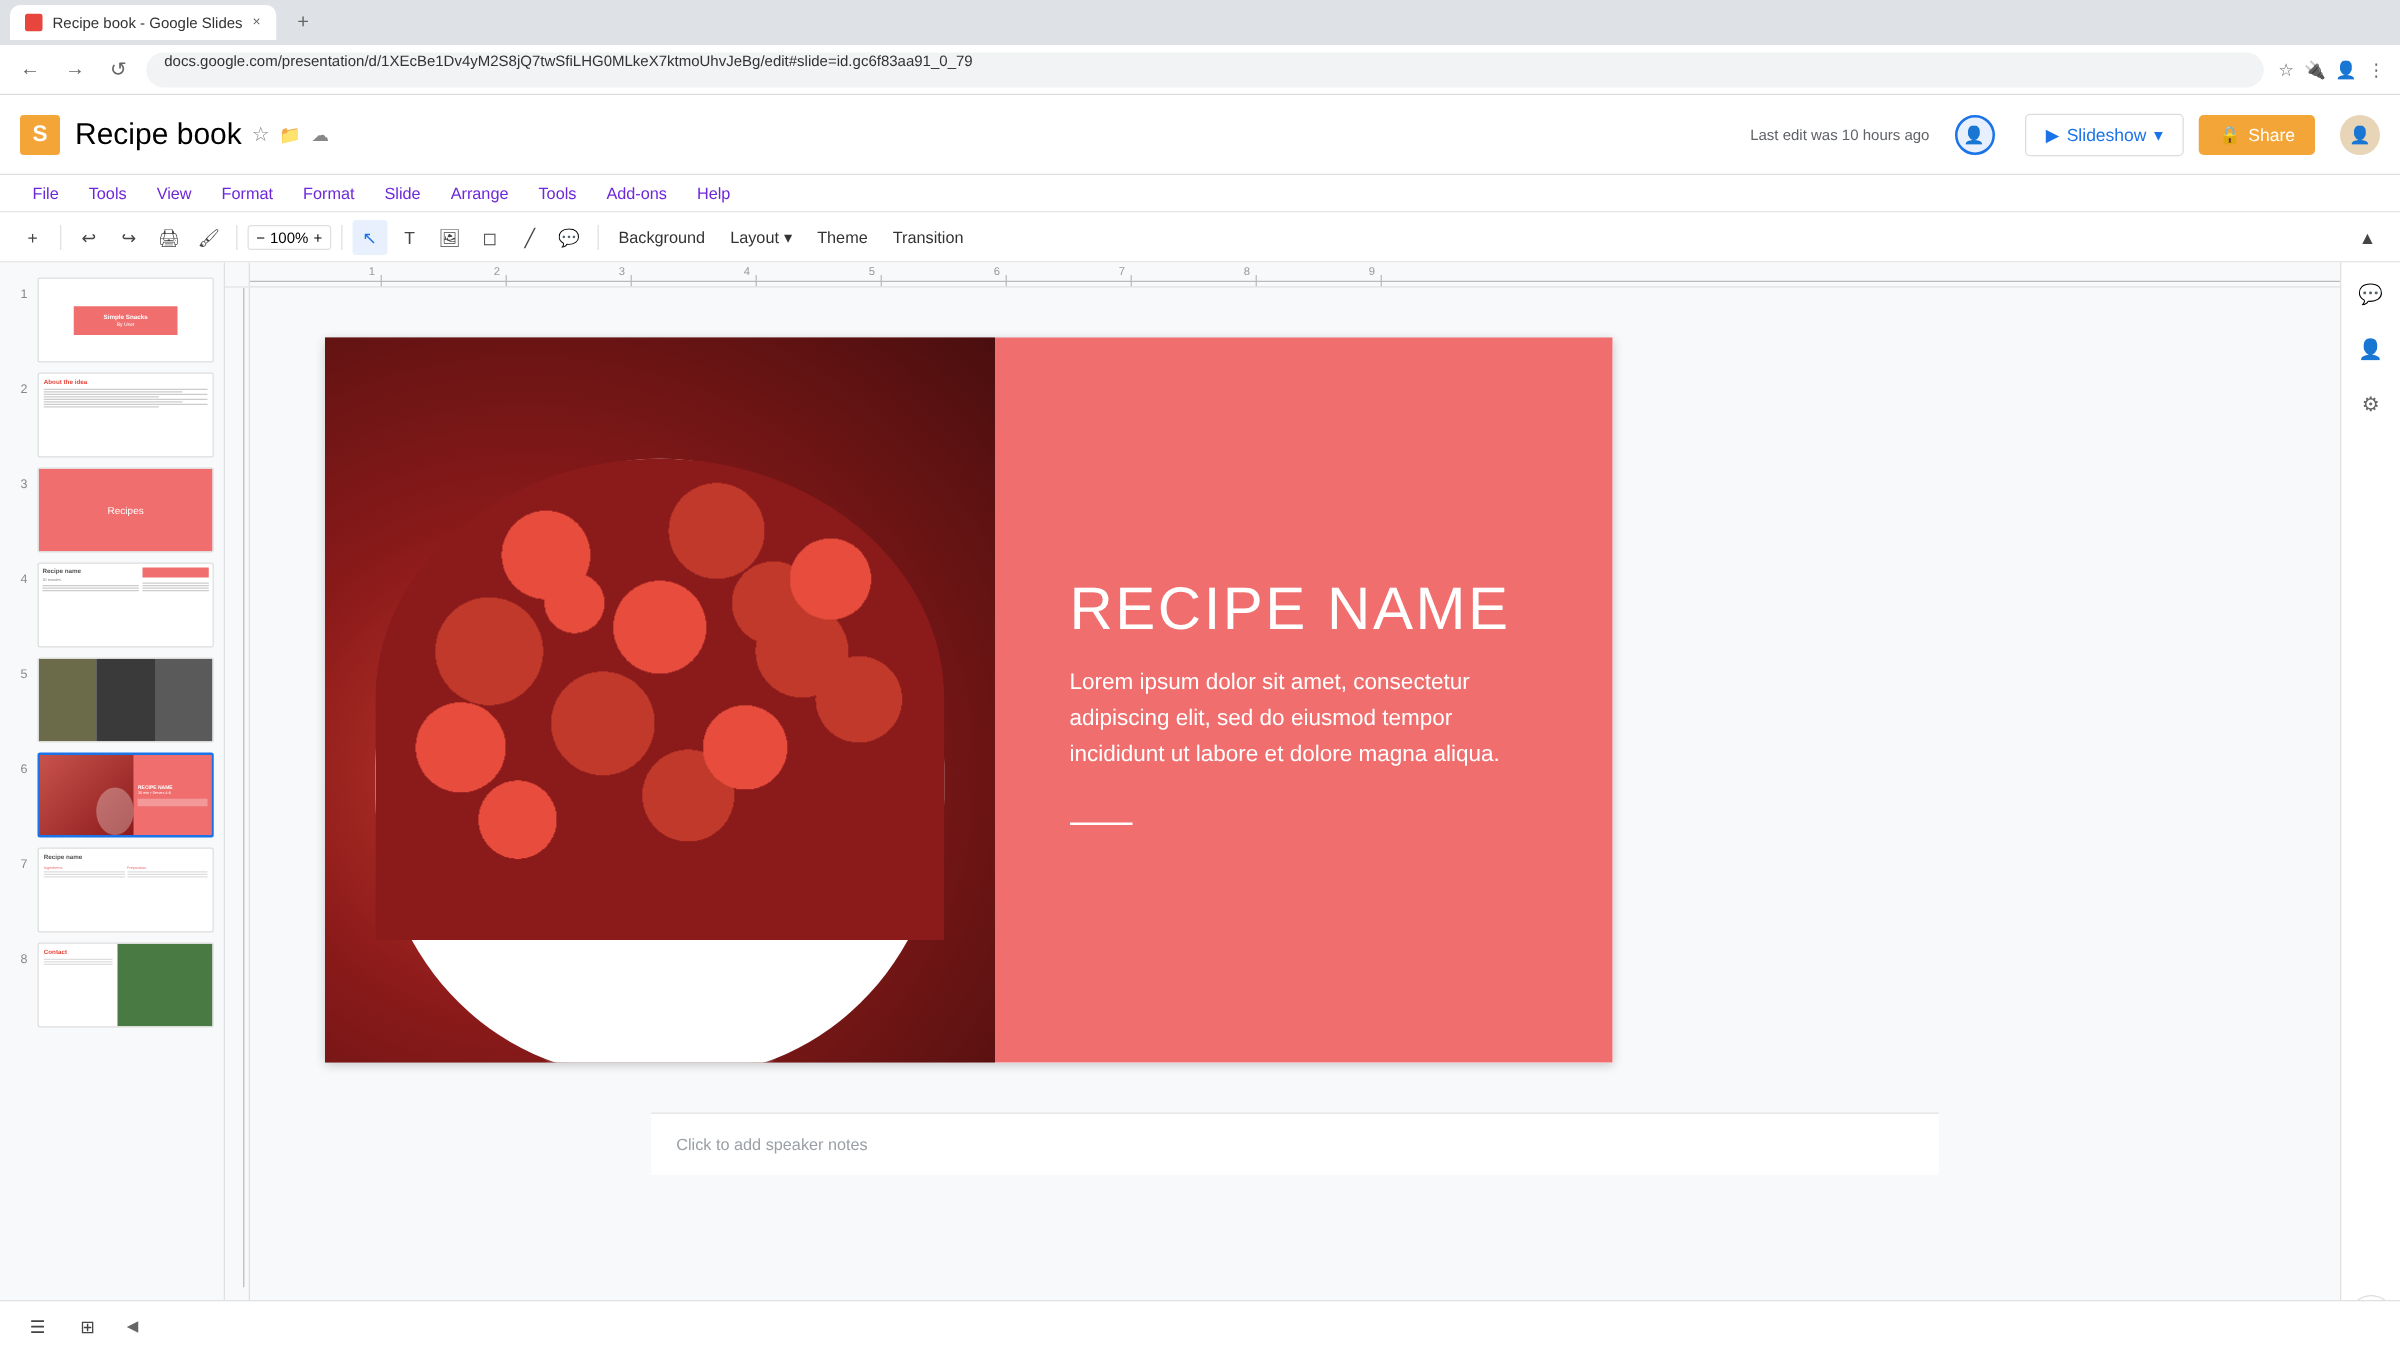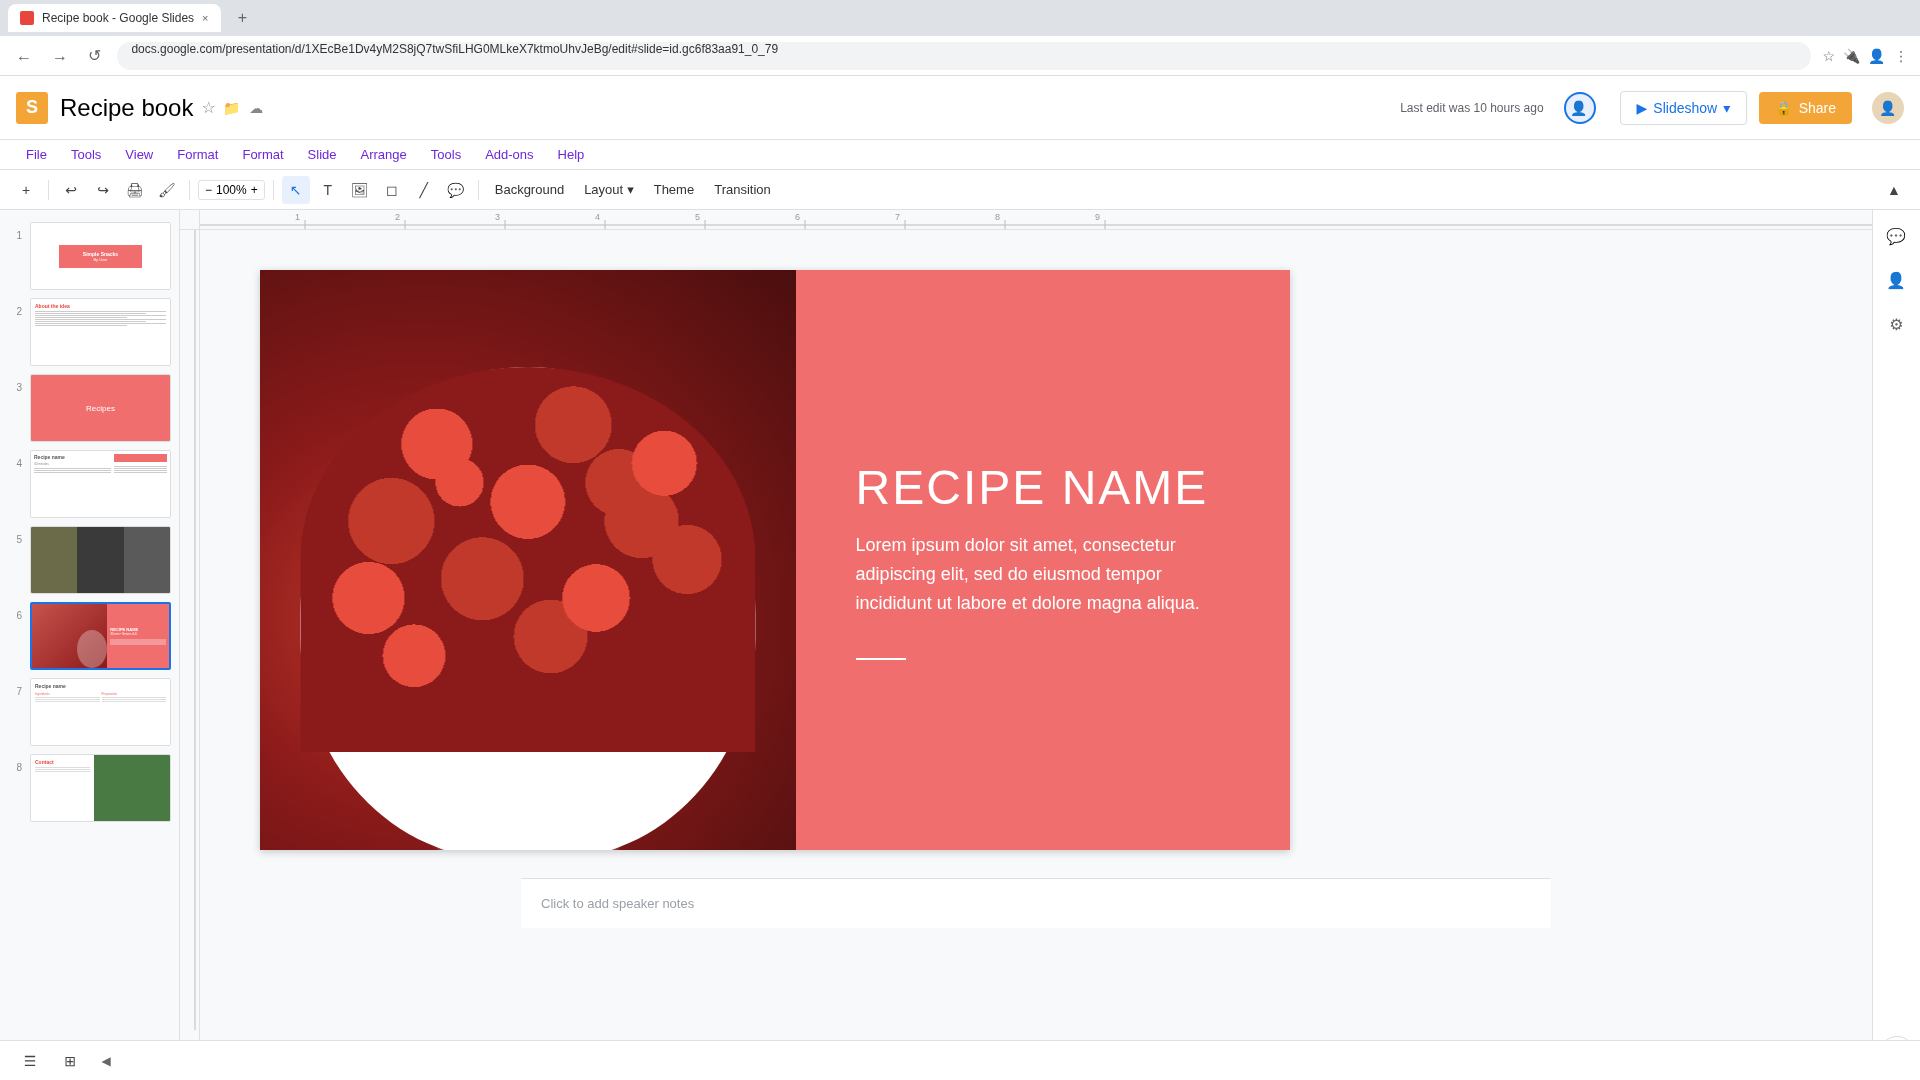--- a/index.html
+++ b/index.html
@@ -741,21 +741,21 @@
 
             <div class="slide-content-half">
               <h1 class="recipe-title">RECIPE NAME</h1>
               <p class="recipe-desc">Lorem ipsum dolor sit amet, consectetur adipiscing elit, sed do eiusmod tempor incididunt ut labore et dolore magna aliqua.</p>
               <div class="recipe-divider"></div>
             </div>
 
           </div>
         </div>
 
-        <div class="speaker-notes" style="width:1030px;margin-top:8px;">
+        <div class="speaker-notes" style="width:1030px;margin-top:20px;">
           <span>Click to add speaker notes</span>
         </div>
 
       </div>
     </div>
 
   </div>
 
   <div class="right-panel">
     <div class="right-btn">💬</div>

